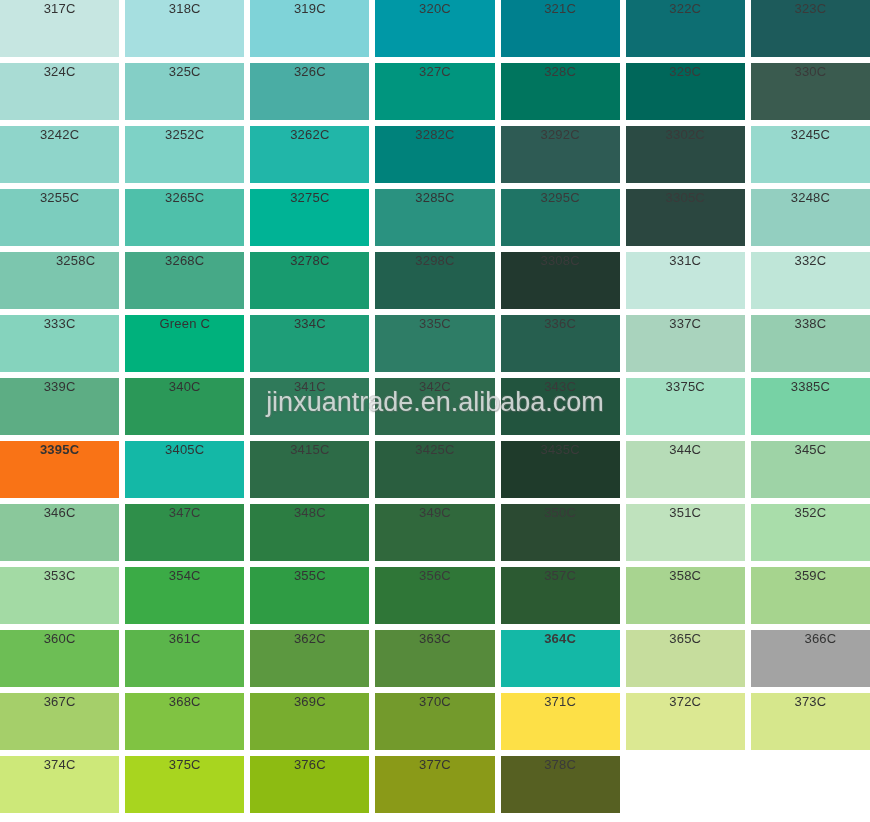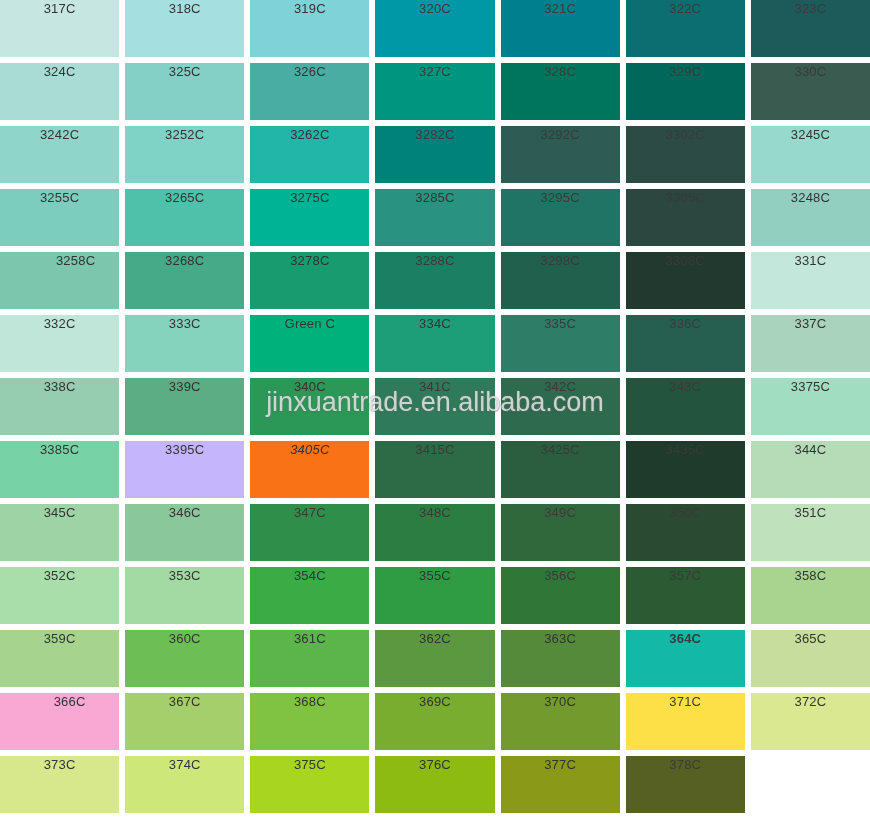--- a/index.html
+++ b/index.html
@@ -171,23 +171,20 @@
       </div>
       <div class="swatch" style="background-color: rgb(124, 198, 174); padding-left: 32px;">
         <span class="swatch-label">3258C</span>
       </div>
       <div class="swatch" style="background-color: rgb(70, 169, 135);">
         <span class="swatch-label">3268C</span>
       </div>
       <div class="swatch" style="background-color: rgb(24, 155, 111);">
         <span class="swatch-label">3278C</span>
       </div>
-      <div class="swatch dark" style="background-color: rgb(27, 127, 99);">
-        <span class="swatch-label">3288C</span>
-      </div>
       <div class="swatch dark" style="background-color: rgb(34, 96, 78);">
         <span class="swatch-label">3298C</span>
       </div>
       <div class="swatch dark" style="background-color: rgb(34, 57, 47);">
         <span class="swatch-label">3308C</span>
       </div>
       <div class="swatch" style="background-color: rgb(196, 231, 220);">
         <span class="swatch-label">331C</span>
       </div>
       <div class="swatch" style="background-color: rgb(191, 230, 216);">
@@ -228,24 +225,24 @@
       </div>
       <div class="swatch dark" style="background-color: rgb(34, 84, 62);">
         <span class="swatch-label">343C</span>
       </div>
       <div class="swatch" style="background-color: rgb(161, 222, 193);">
         <span class="swatch-label">3375C</span>
       </div>
       <div class="swatch" style="background-color: rgb(119, 210, 165);">
         <span class="swatch-label">3385C</span>
       </div>
-      <div class="swatch" style="background-color: #c4b5fd;">
+      <div class="swatch" style="background-color: #f97316; font-weight: bold;">
         <span class="swatch-label">3395C</span>
       </div>
-      <div class="swatch" style="background-color: #f97316; font-style: italic;">
+      <div class="swatch" style="background-color: #14b8a6;">
         <span class="swatch-label">3405C</span>
       </div>
       <div class="swatch dark" style="background-color: rgb(45, 107, 71);">
         <span class="swatch-label">3415C</span>
       </div>
       <div class="swatch dark" style="background-color: rgb(42, 94, 63);">
         <span class="swatch-label">3425C</span>
       </div>
       <div class="swatch dark" style="background-color: rgb(31, 59, 43);">
         <span class="swatch-label">3435C</span>
@@ -309,21 +306,21 @@
       </div>
       <div class="swatch" style="background-color: rgb(86, 138, 59);">
         <span class="swatch-label">363C</span>
       </div>
       <div class="swatch dark" style="background-color: #14b8a6; font-weight: bold;">
         <span class="swatch-label">364C</span>
       </div>
       <div class="swatch" style="background-color: rgb(198, 221, 157);">
         <span class="swatch-label">365C</span>
       </div>
-      <div class="swatch" style="background-color: #f9a8d4; padding-left: 20px;">
+      <div class="swatch" style="background-color: #a3a3a3; padding-left: 20px;">
         <span class="swatch-label">366C</span>
       </div>
       <div class="swatch" style="background-color: rgb(165, 207, 106);">
         <span class="swatch-label">367C</span>
       </div>
       <div class="swatch" style="background-color: rgb(128, 195, 66);">
         <span class="swatch-label">368C</span>
       </div>
       <div class="swatch" style="background-color: rgb(120, 173, 47);">
         <span class="swatch-label">369C</span>

